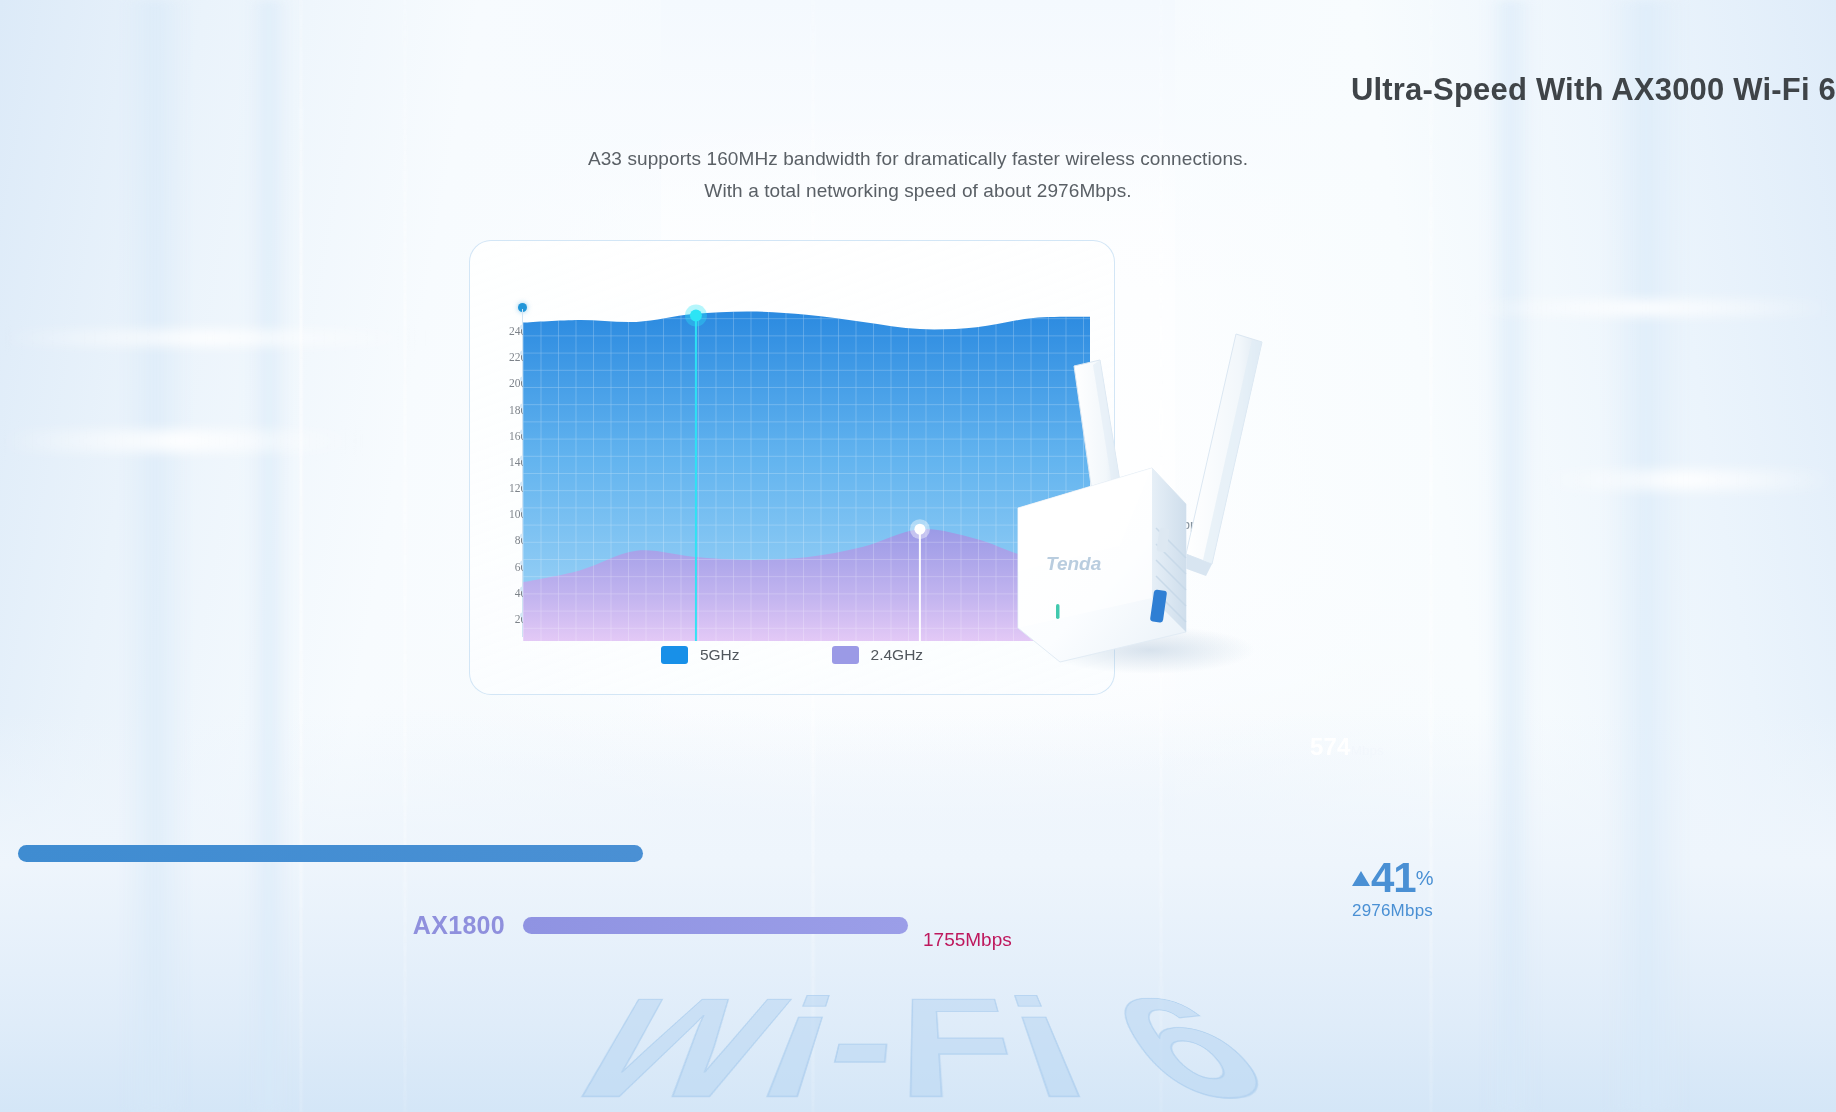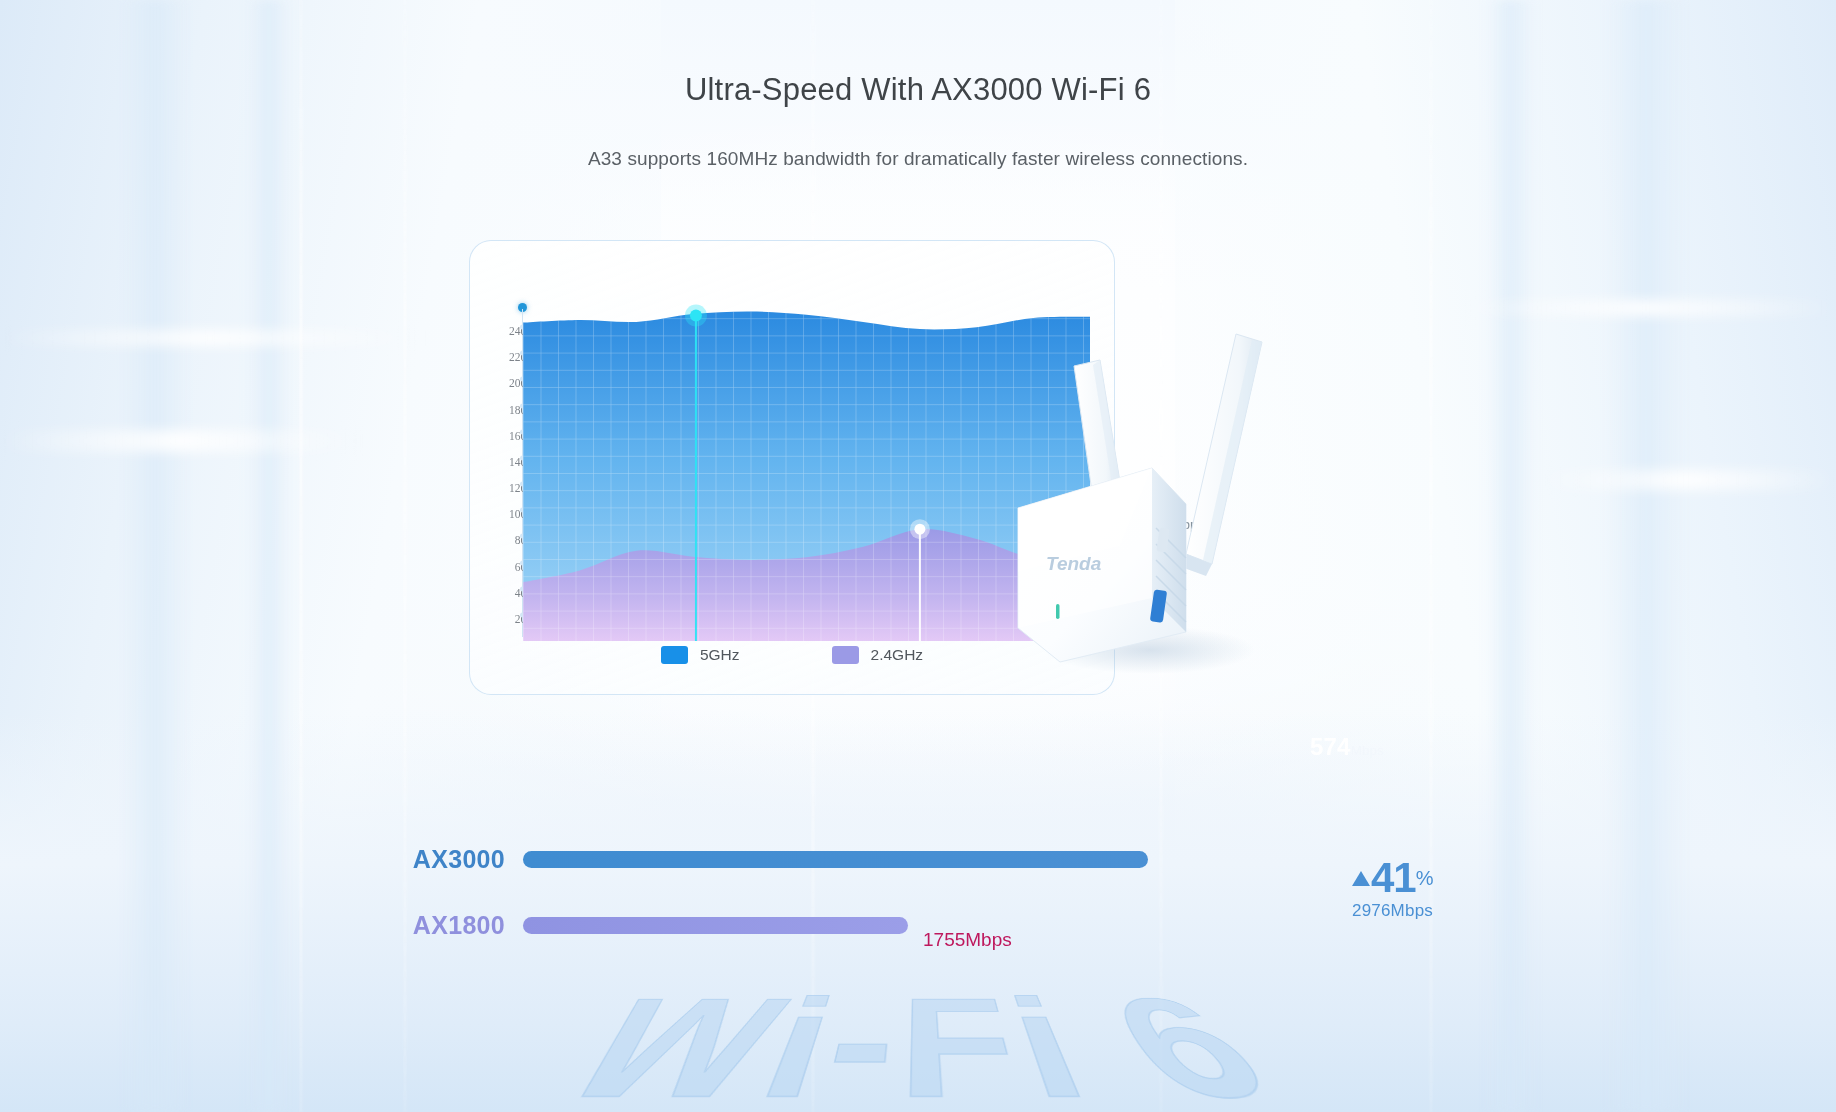--- a/index.html
+++ b/index.html
@@ -61,21 +61,21 @@
     -webkit-text-stroke:2px rgba(160,198,235,.55);
     transform:perspective(520px) rotateX(52deg) scaleY(1.5);
     transform-origin:50% 100%;
     user-select:none;
     white-space:nowrap;
   }
 
   
   #header { position:absolute; left:0; right:0; top:72px; text-align:center; z-index:6; }
   #page-title {
-    font-size:31px; font-weight:400; color:#3f4448; letter-spacing:.2px;
+    font-size:31px; font-weight:700; color:#3f4448; letter-spacing:.2px;text-align:right;
   }
   .subline {
     font-size:19px; color:#5a6066; margin-top:0;
     letter-spacing:.1px;
   }
   #sub1 { margin-top:40px; }
   #sub2 { margin-top:10px; }
 
   
   #chart-panel {
@@ -186,20 +186,21 @@
   <div class="streak" style="left:0;    top:430px; width:360px; height:22px;"></div>
   <div class="streak" style="right:0;   top:300px; width:380px; height:16px;"></div>
   <div class="streak" style="right:0;   top:470px; width:300px; height:20px;"></div>
 
   <div id="watermark">Wi-Fi 6</div>
 </div>
 
 <div id="header">
   <div id="page-title">Ultra-Speed With AX3000 Wi-Fi 6</div>
   <div id="sub1" class="subline">A33 supports 160MHz bandwidth for dramatically faster wireless connections.</div>
+  <div id="sub2" class="subline">With a total networking speed of about 2976Mbps.</div>
 </div>
 
 <div id="chart-panel">
   <div id="chart-area">
 
     <div id="axis-top-dot"></div>
     <div id="axis-line"></div>
     <div class="y-labels" id="y-labels">
         <div class="y-tick" style="top: 28.1538px;">2400</div>
         <div class="y-tick" style="top: 54.3077px;">2200</div>
@@ -344,21 +345,20 @@
       <rect x="56" y="272" width="3.5" height="15" rx="1.8" fill="#41c9ae"></rect>
 
       <rect x="158" y="196" width="10" height="24" rx="3" fill="#dde8f2" transform="rotate(8 163 208)"></rect>
       <rect x="152" y="258" width="13" height="32" rx="3" fill="#2f7fd4" transform="rotate(8 158 274)"></rect>
     </g>
   </svg>
 </div>
 
 <div id="compare">
   <div class="cmp-row" id="row-ax3000">
-    <span class="cmp-label" id="lbl-ax3000">AX3000</span>
     <span class="cmp-bar" id="bar-ax3000"></span>
   </div>
 
   <div class="cmp-row" id="row-ax1800">
     <span class="cmp-label" id="lbl-ax1800">AX1800</span>
     <span class="cmp-bar" id="bar-ax1800"></span>
     <span class="cmp-value">1755Mbps</span>
   </div>
 
   <div id="stat-block">

